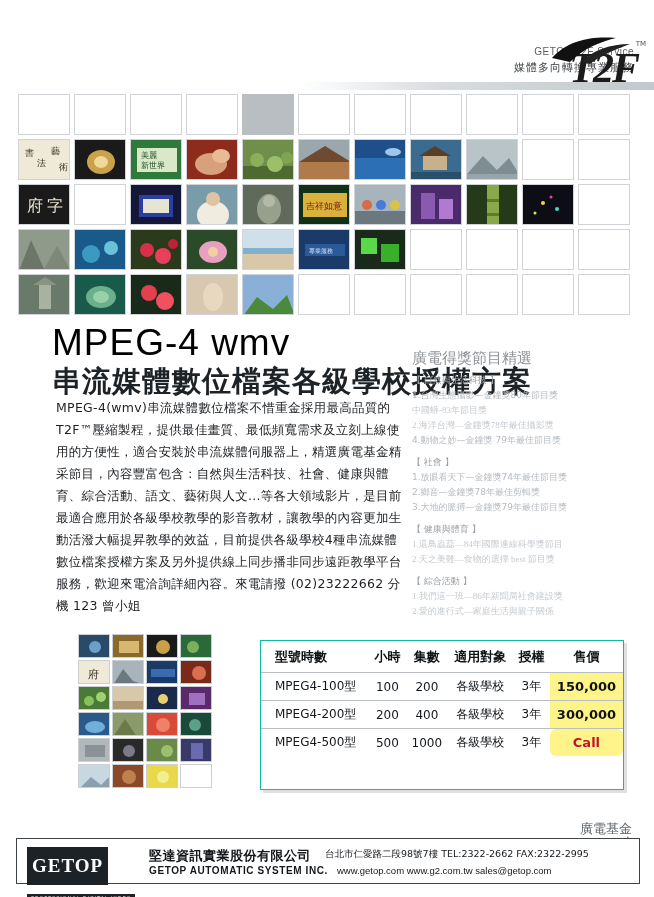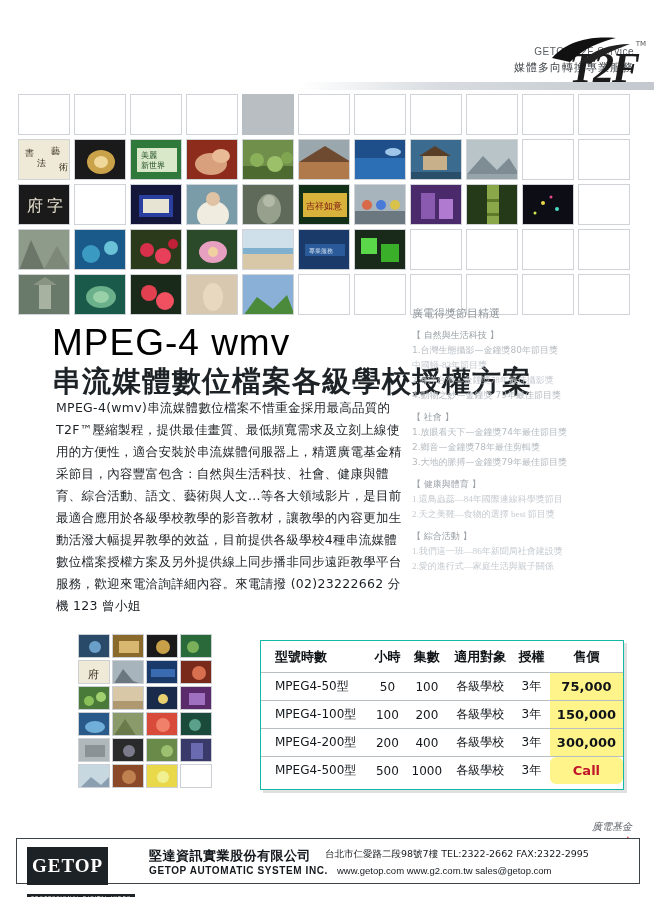--- a/index.html
+++ b/index.html
@@ -136,21 +136,22 @@
   .awards {
     position: absolute;
     left: 412px; top: 306px;
     width: 228px;
     font-size: 9px;
     line-height: 15px;
     color: #aeb3b8;
   }
   .awards .ahead {
     color: #8d9398;
-    font-size: 11px;
+    font-size: 15px;
+    margin-top: 45px;
   }
   .awards .sect {
     margin-top: 7px;
     color: #9aa0a5;
   }
   .awards .item { color: #b6bbc0; }
   .awards .item.fade { color: #c6cbd0; font-family: Liberation Serif, serif; }
 
   
   .mosaic {
@@ -268,23 +269,22 @@
   .footer-web {
     position: absolute;
     left: 320px; top: 26px;
     font-size: 9.5px;
     color: #14181c;
     font-family: "Liberation Sans", sans-serif;
   }
   .gbf-label {
     position: absolute;
     right: 22px; top: 820px;
-    font-size: 10px;
+    font-size: 13px;
     color: #5d6368;
-    font-style: italic;
   }
   .gbf-logo {
     position: absolute;
     right: 22px; top: 832px;
     width: 44px; height: 44px;
   }
 </style>
 </head>
 <body>
 
@@ -710,28 +710,20 @@
         <tr>
           <th class="model">型號時數</th>
           <th>小時</th>
           <th>集數</th>
           <th>適用對象</th>
           <th>授權</th>
           <th>售價</th>
         </tr>
       </thead>
       <tbody>
-        <tr>
-          <td class="model">MPEG4-50型</td>
-          <td>50</td>
-          <td>100</td>
-          <td>各級學校</td>
-          <td>3年</td>
-          <td class="price">75,000</td>
-        </tr>
         <tr>
           <td class="model">MPEG4-100型</td>
           <td>100</td>
           <td>200</td>
           <td>各級學校</td>
           <td>3年</td>
           <td class="price">150,000</td>
         </tr>
         <tr>
           <td class="model">MPEG4-200型</td>

